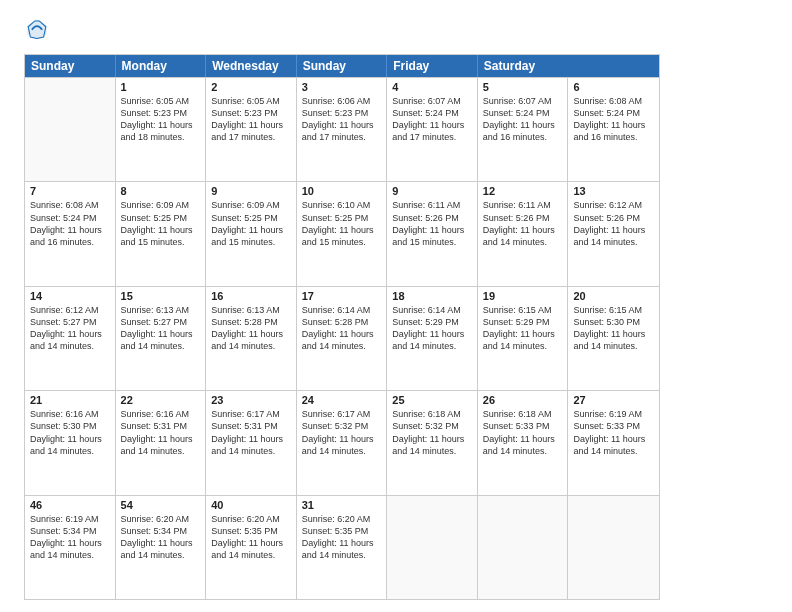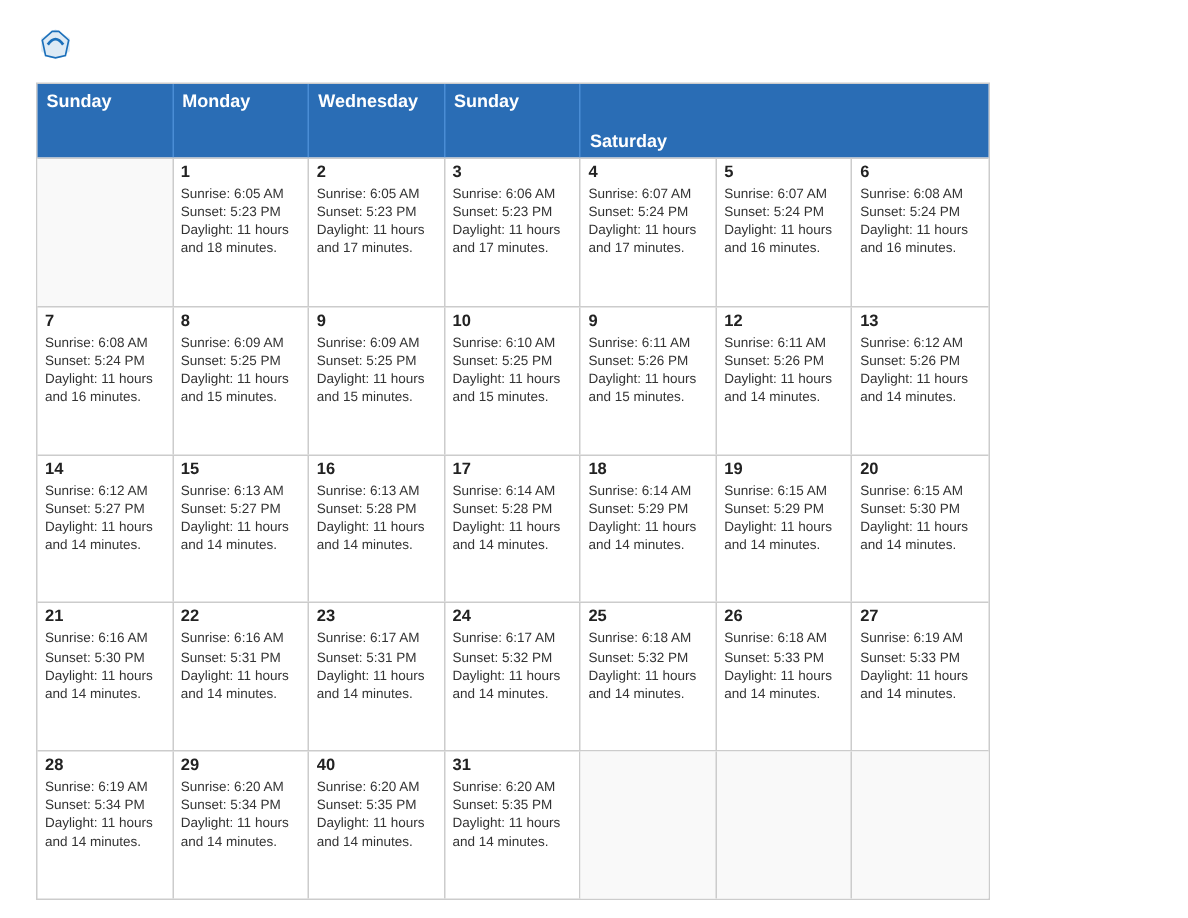--- a/index.html
+++ b/index.html
@@ -63,21 +63,21 @@
       background: #2a6db5;
     }
     .cal-header-cell {
       color: #fff;
       font-size: 12px;
       font-weight: bold;
       padding: 4px 6px;
       text-align: left;
       border-right: 1px solid #4a8dd5;
     }
-    .cal-header-cell:last-child { border-right: none; margin-top: 27px; }
+    .cal-header-cell:last-child { border-right: none; }
     .cal-body {
       flex: 1;
       display: flex;
       flex-direction: column;
     }
     .cal-row {
       display: grid;
       grid-template-columns: repeat(7, 1fr);
       flex: 1;
       border-top: 1px solid #ccc;
@@ -128,20 +128,21 @@
       <div class="calendar-subtitle"></div>
     </div>
   </div>
 
   <div class="calendar">
     <div class="cal-header-row" id="cal-header">
         <div class="cal-header-cell">Sunday</div>
         <div class="cal-header-cell">Monday</div>
         <div class="cal-header-cell">Wednesday</div>
         <div class="cal-header-cell">Sunday</div>
+        <div class="cal-header-cell">Friday</div>
         <div class="cal-header-cell">Saturday</div>
       </div>
     <div class="cal-body" id="cal-body">
         <div class="cal-row">
           <div class="cal-cell empty"></div>
           <div class="cal-cell">
             <div class="cell-day">1</div>
             <div class="cell-info" style="white-space: pre-line;">Sunrise: 6:05 AM
 Sunset: 5:23 PM
 Daylight: 11 hours
@@ -331,28 +332,28 @@
           <div class="cal-cell">
             <div class="cell-day">27</div>
             <div class="cell-info" style="white-space: pre-line;">Sunrise: 6:19 AM
 Sunset: 5:33 PM
 Daylight: 11 hours
 and 14 minutes.</div>
           </div>
         </div>
         <div class="cal-row">
           <div class="cal-cell">
-            <div class="cell-day">28</div>
+            <div class="cell-day">46</div>
             <div class="cell-info" style="white-space: pre-line;">Sunrise: 6:19 AM
 Sunset: 5:34 PM
 Daylight: 11 hours
 and 14 minutes.</div>
           </div>
           <div class="cal-cell">
-            <div class="cell-day">29</div>
+            <div class="cell-day">54</div>
             <div class="cell-info" style="white-space: pre-line;">Sunrise: 6:20 AM
 Sunset: 5:34 PM
 Daylight: 11 hours
 and 14 minutes.</div>
           </div>
           <div class="cal-cell">
             <div class="cell-day">40</div>
             <div class="cell-info" style="white-space: pre-line;">Sunrise: 6:20 AM
 Sunset: 5:35 PM
 Daylight: 11 hours

